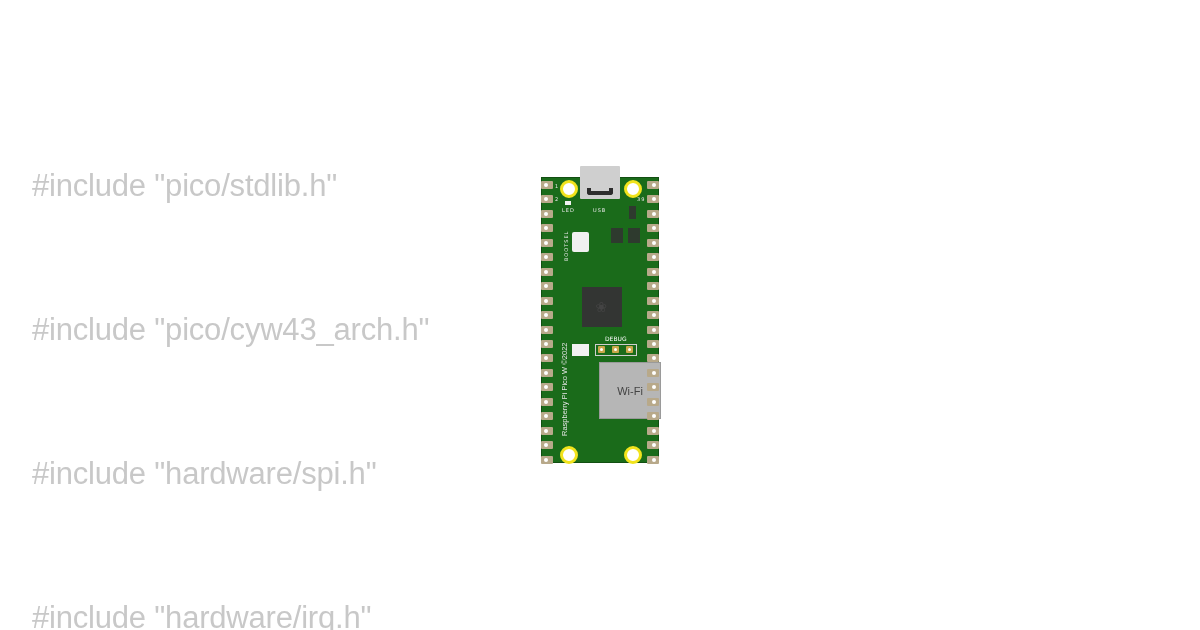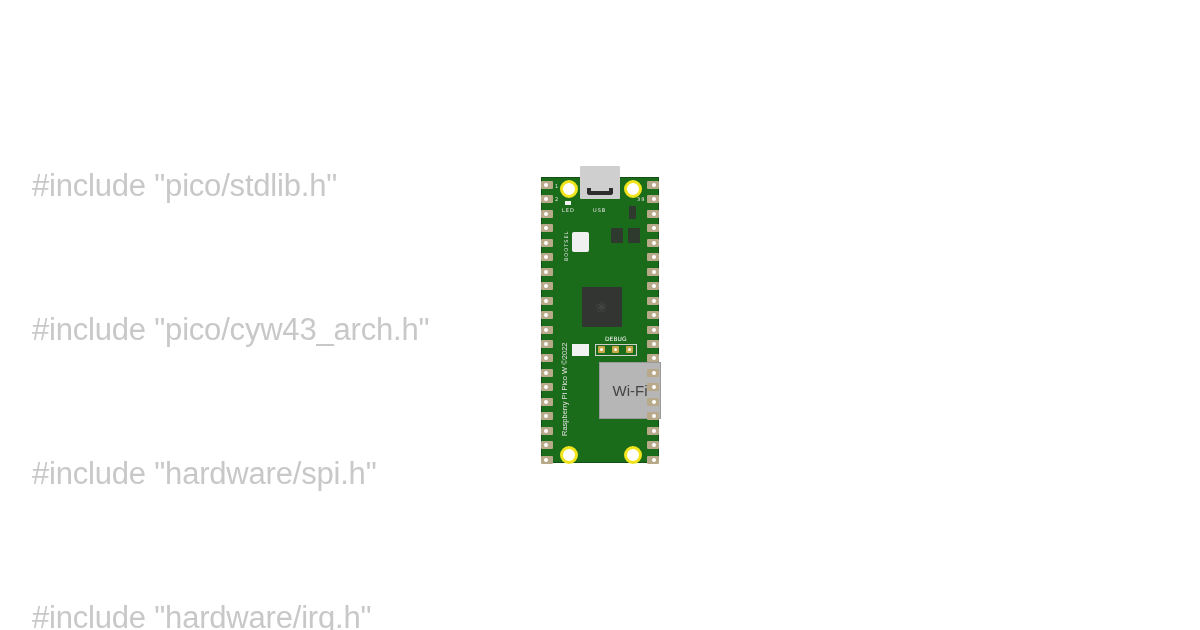--- a/index.html
+++ b/index.html
@@ -52,21 +52,21 @@
     .rp2040-logo { position: absolute; left: 51px; top: 131px; width: 18px; height: 20px; color: #444; font-size: 14px; text-align: center; line-height: 20px; }
     .debug-label { position: absolute; left: 64px; top: 169px; color: #ffffff; font-size: 6px; font-family: "DejaVu Sans", sans-serif; }
     .debug-hdr { position: absolute; left: 54px; top: 178px; width: 42px; height: 12px; border: 1px solid #cfcfcf; box-sizing: border-box; }
     .debug-pad { position: absolute; top: 180px; width: 7px; height: 7px; background: #c9a84a; border-radius: 1px; }
     .debug-pad::after { content:""; position:absolute; left:2px; top:2px; width:3px; height:3px; background:#fff; border-radius:50%; }
     .white-pad { position: absolute; left: 31px; top: 178px; width: 17px; height: 12px; background: #f2f2f2; }
     .wifi {
       position: absolute; left: 58px; top: 196px; width: 62px; height: 57px;
       background: #b6b6b6; border: 1px solid #9a9a9a; box-sizing: border-box;
       display: flex; align-items: center; justify-content: center;
-      color: #444; font-size: 15px; font-family: "Liberation Sans", sans-serif;
+      color: #444; font-size: 11px; font-family: "Liberation Sans", sans-serif;
     }
     .vert-text {
       position: absolute; left: 19px; top: 270px; transform-origin: left top; transform: rotate(-90deg);
       color: #e6e6e6; font-size: 7.5px; white-space: nowrap; font-family: "Liberation Sans", sans-serif;
     }
     .bootsel-text {
       position: absolute; left: 22px; top: 95px; transform-origin: left top; transform: rotate(-90deg);
       color: #e6e6e6; font-size: 5px; letter-spacing: 1px; white-space: nowrap;
     }
   </style>

